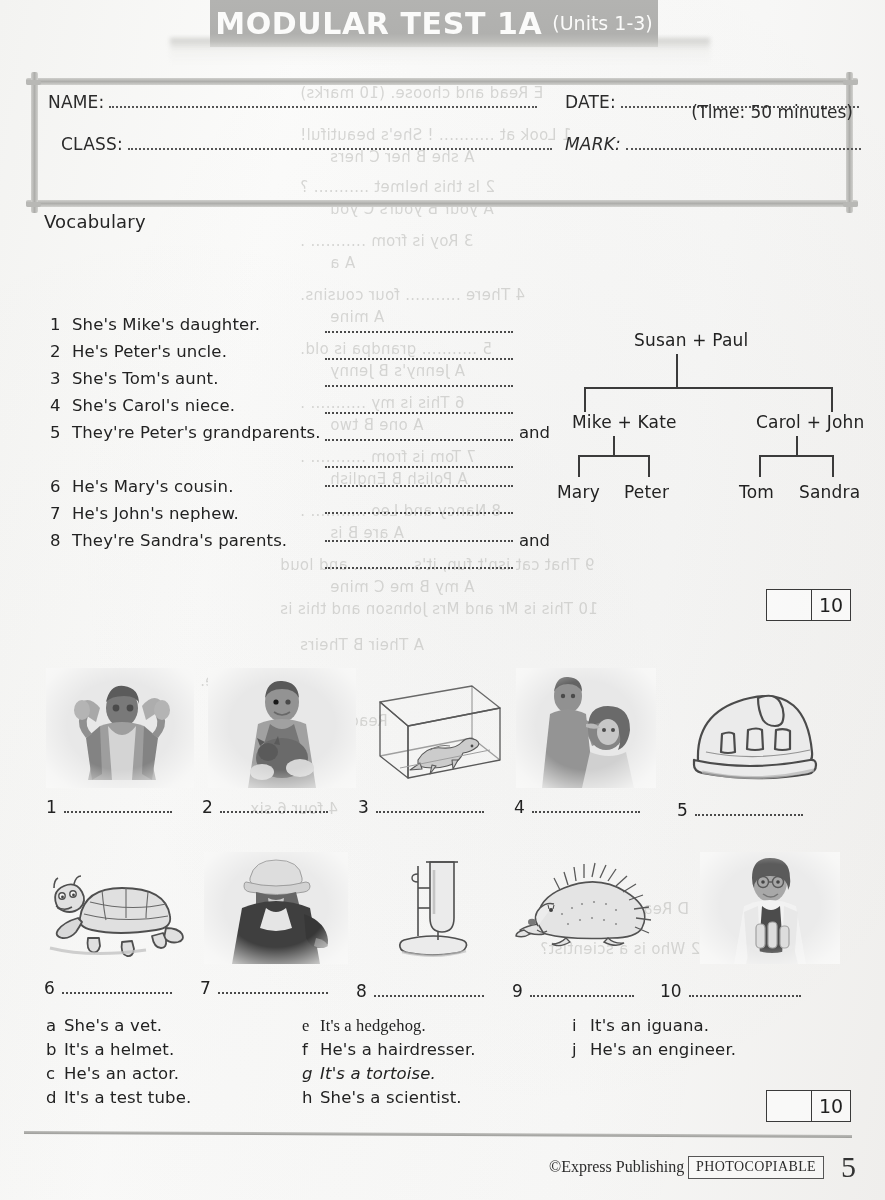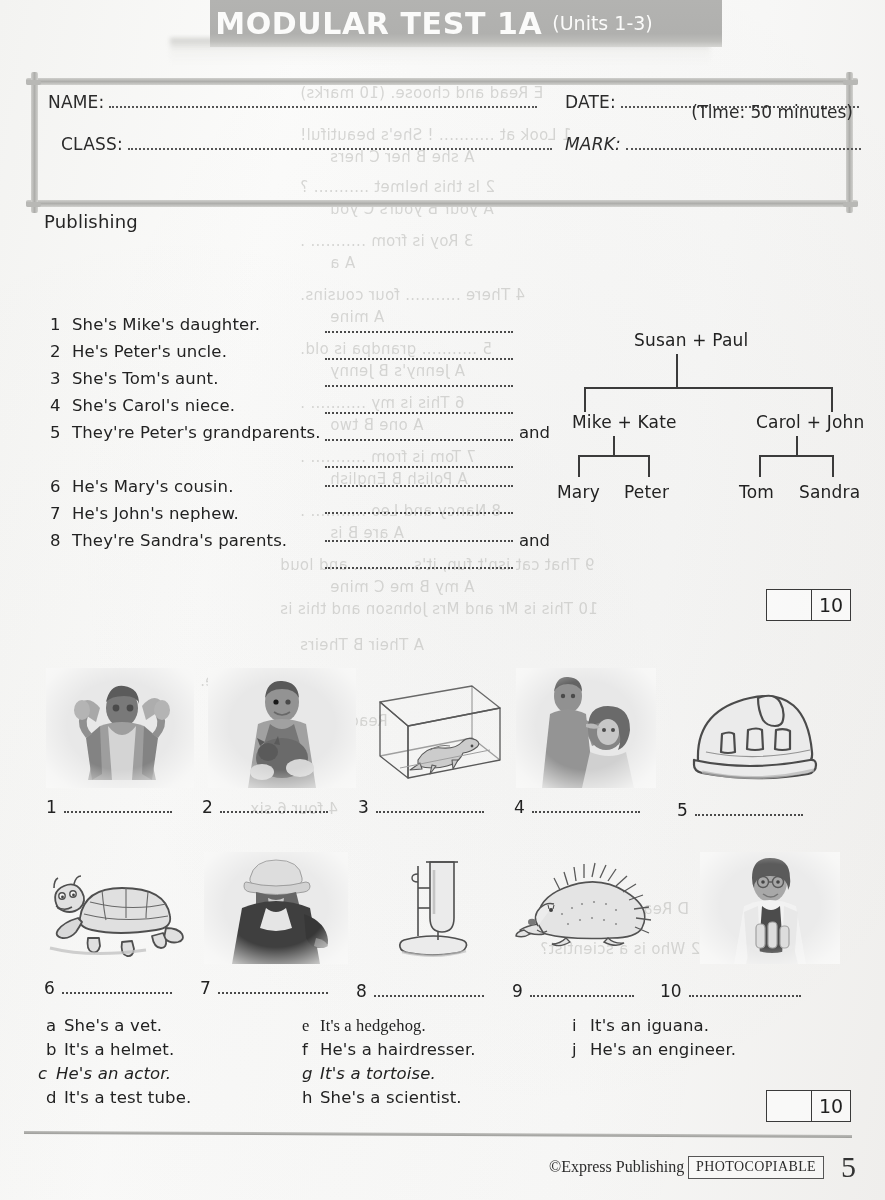--- a/index.html
+++ b/index.html
@@ -34,21 +34,21 @@
     user-select: none;
     font-size: 15px;
     letter-spacing: .3px;
   }
 
   
   .banner {
     position: absolute;
     left: 210px;
     top: 0;
-    width: 512px;
+    width: 448px;
     height: 47px;
     background: linear-gradient(180deg, #b3b3b1 0%, #b0b0ae 72%, #bdbdba 88%, #d6d6d3 100%);
   }
   .banner-fade {
     position: absolute;
     left: 170px;
     top: 38px;
     width: 540px;
     height: 26px;
     background: linear-gradient(180deg, rgba(193,193,190,.75) 0%, rgba(231,231,228,.35) 45%, rgba(255,255,255,0) 100%);
@@ -356,21 +356,21 @@
   <div class="field" style="left:48px; top:134px;margin-left:13px;">
     <span class="lbl">CLASS:</span>
     <span class="dots" style="width:424px;"></span>
   </div>
   <div class="field" style="left:565px; top:134px;font-style:italic;">
     <span class="lbl">MARK:</span>
     <span class="dots" style="width:235px;"></span>
   </div>
   <div class="time-note">(Time: 50 minutes)</div>
 
-  <div class="sec-label" style="left:44px; top:211px;">Publishing</div>
+  <div class="sec-label" style="left:44px; top:211px;">Vocabulary</div>
 
 
   <div class="qrow" style="left:50px; top:315px;">
     <span class="num">1</span>
     <span>She's Mike's daughter.</span>
   </div>
   <div class="ansline" style="left:325px; top:331px; width:188px;"></div>
 
   <div class="qrow" style="left:50px; top:342px;">
     <span class="num">2</span>
@@ -726,21 +726,21 @@
     <span class="n">10</span>
     <span class="dl" style="width:112px;"></span>
   </div>
 
   <div class="opt" style="left:46px; top:1016px;">
     <span class="k">a</span><span>She's a vet.</span>
   </div>
   <div class="opt" style="left:46px; top:1040px;">
     <span class="k">b</span><span>It's a helmet.</span>
   </div>
-  <div class="opt" style="left:38px; top:1064px;font-style:italic;">
+  <div class="opt" style="left:46px; top:1064px;">
     <span class="k">c</span><span>He's an actor.</span>
   </div>
   <div class="opt" style="left:46px; top:1088px;">
     <span class="k">d</span><span>It's a test tube.</span>
   </div>
 
   <div class="opt" style="left:302px; top:1016px;font-family:Liberation Serif, serif;">
     <span class="k">e</span><span>It's a hedgehog.</span>
   </div>
   <div class="opt" style="left:302px; top:1040px;">

